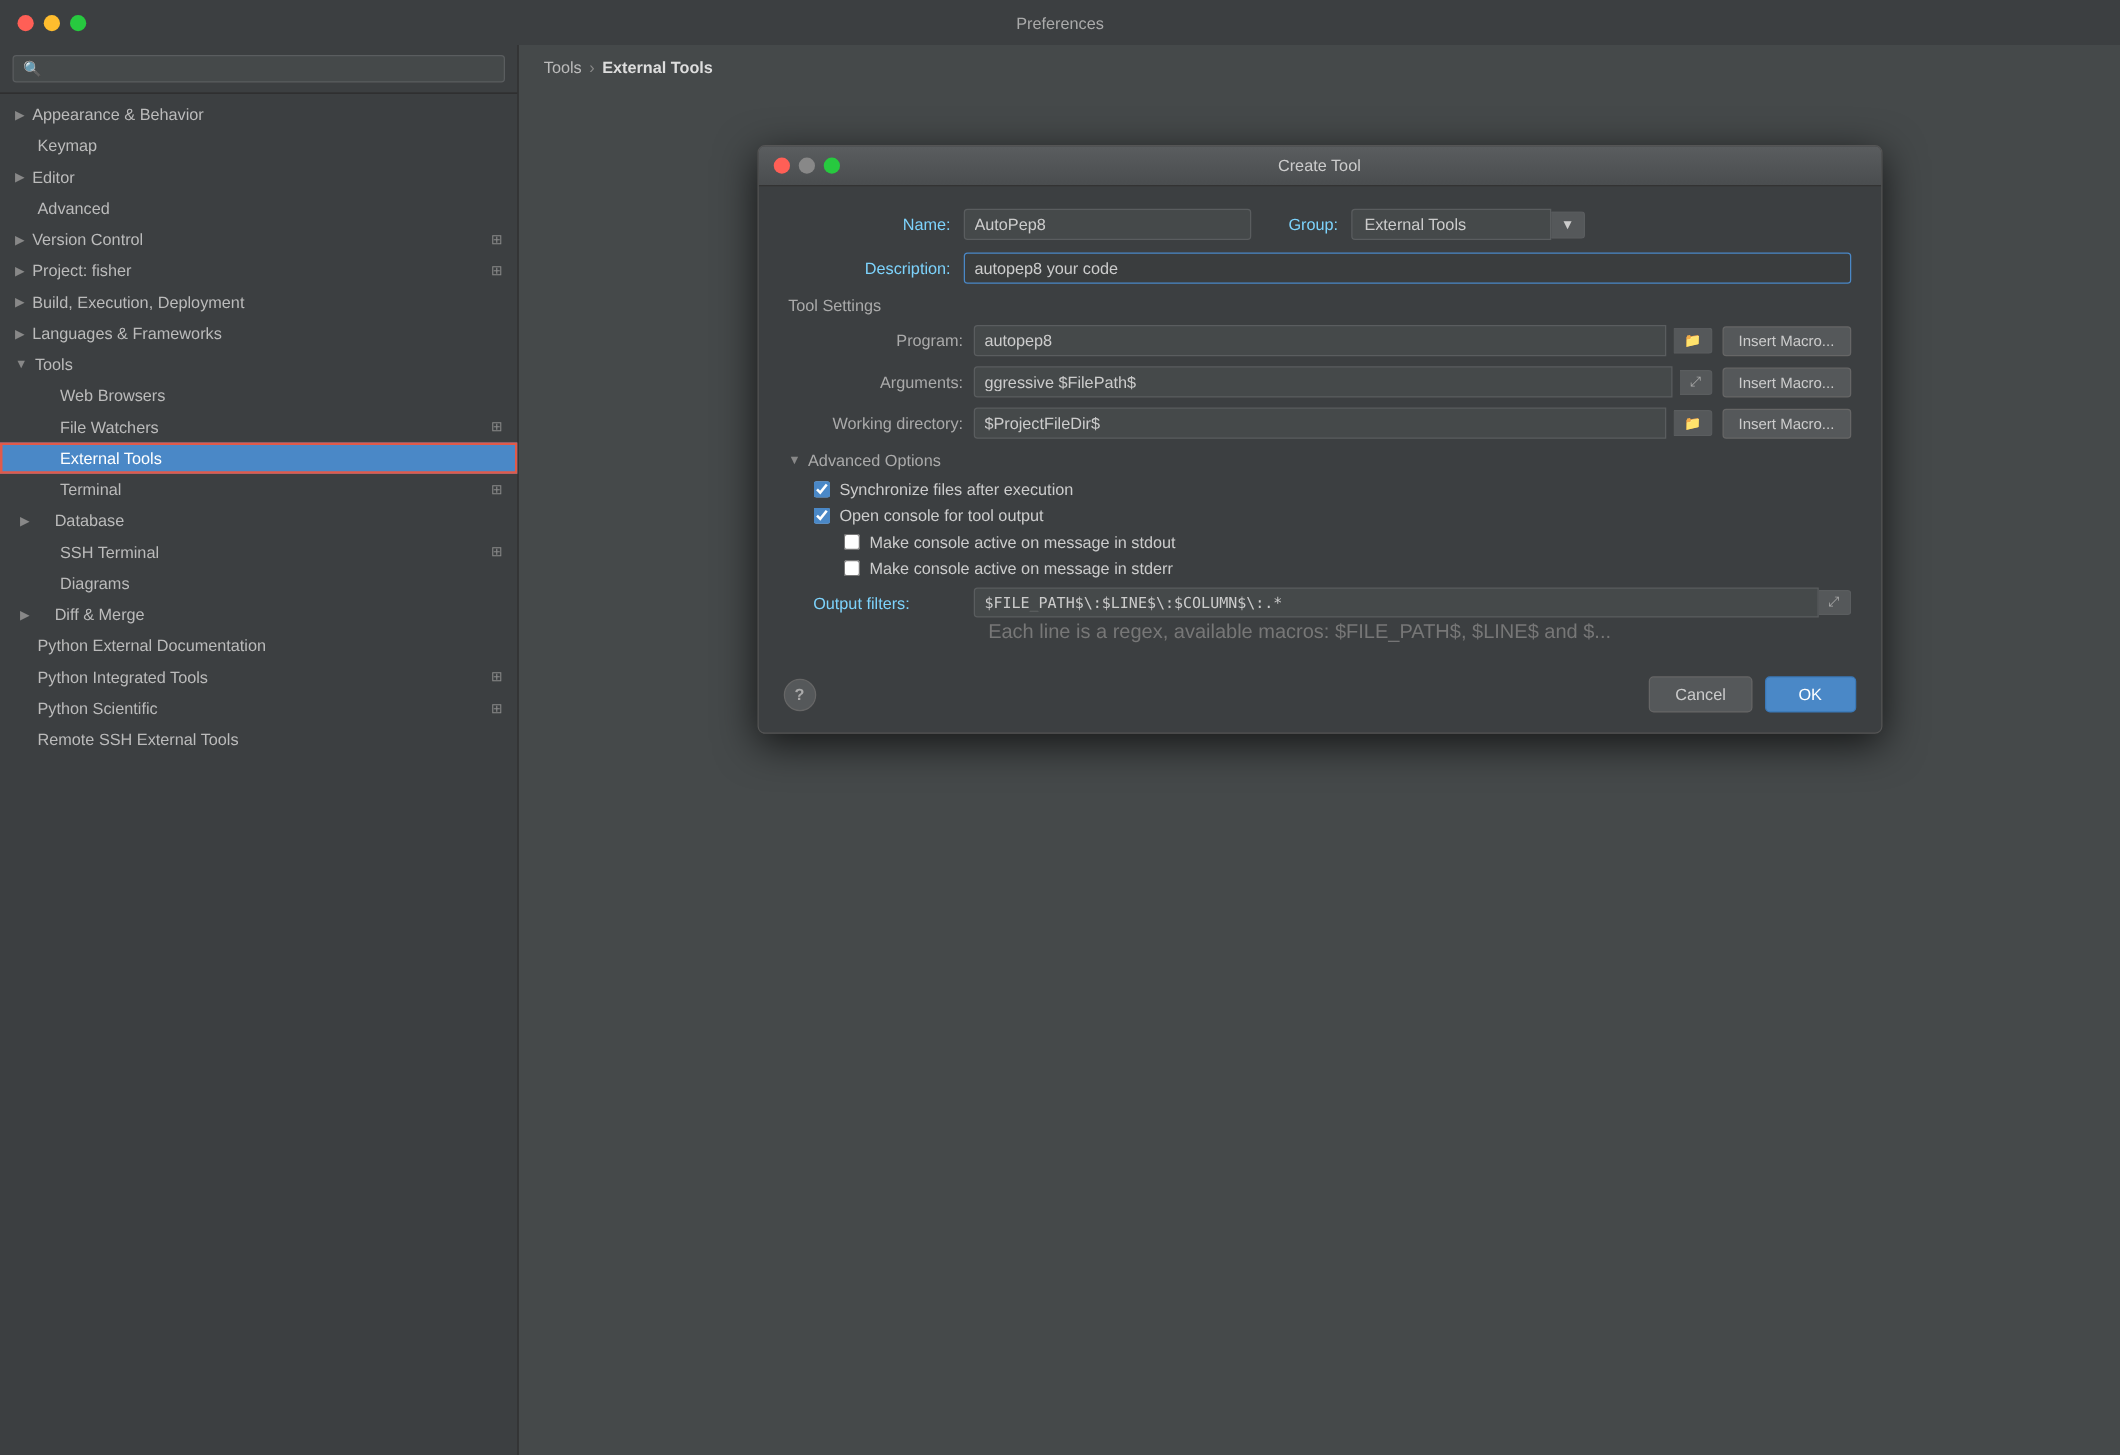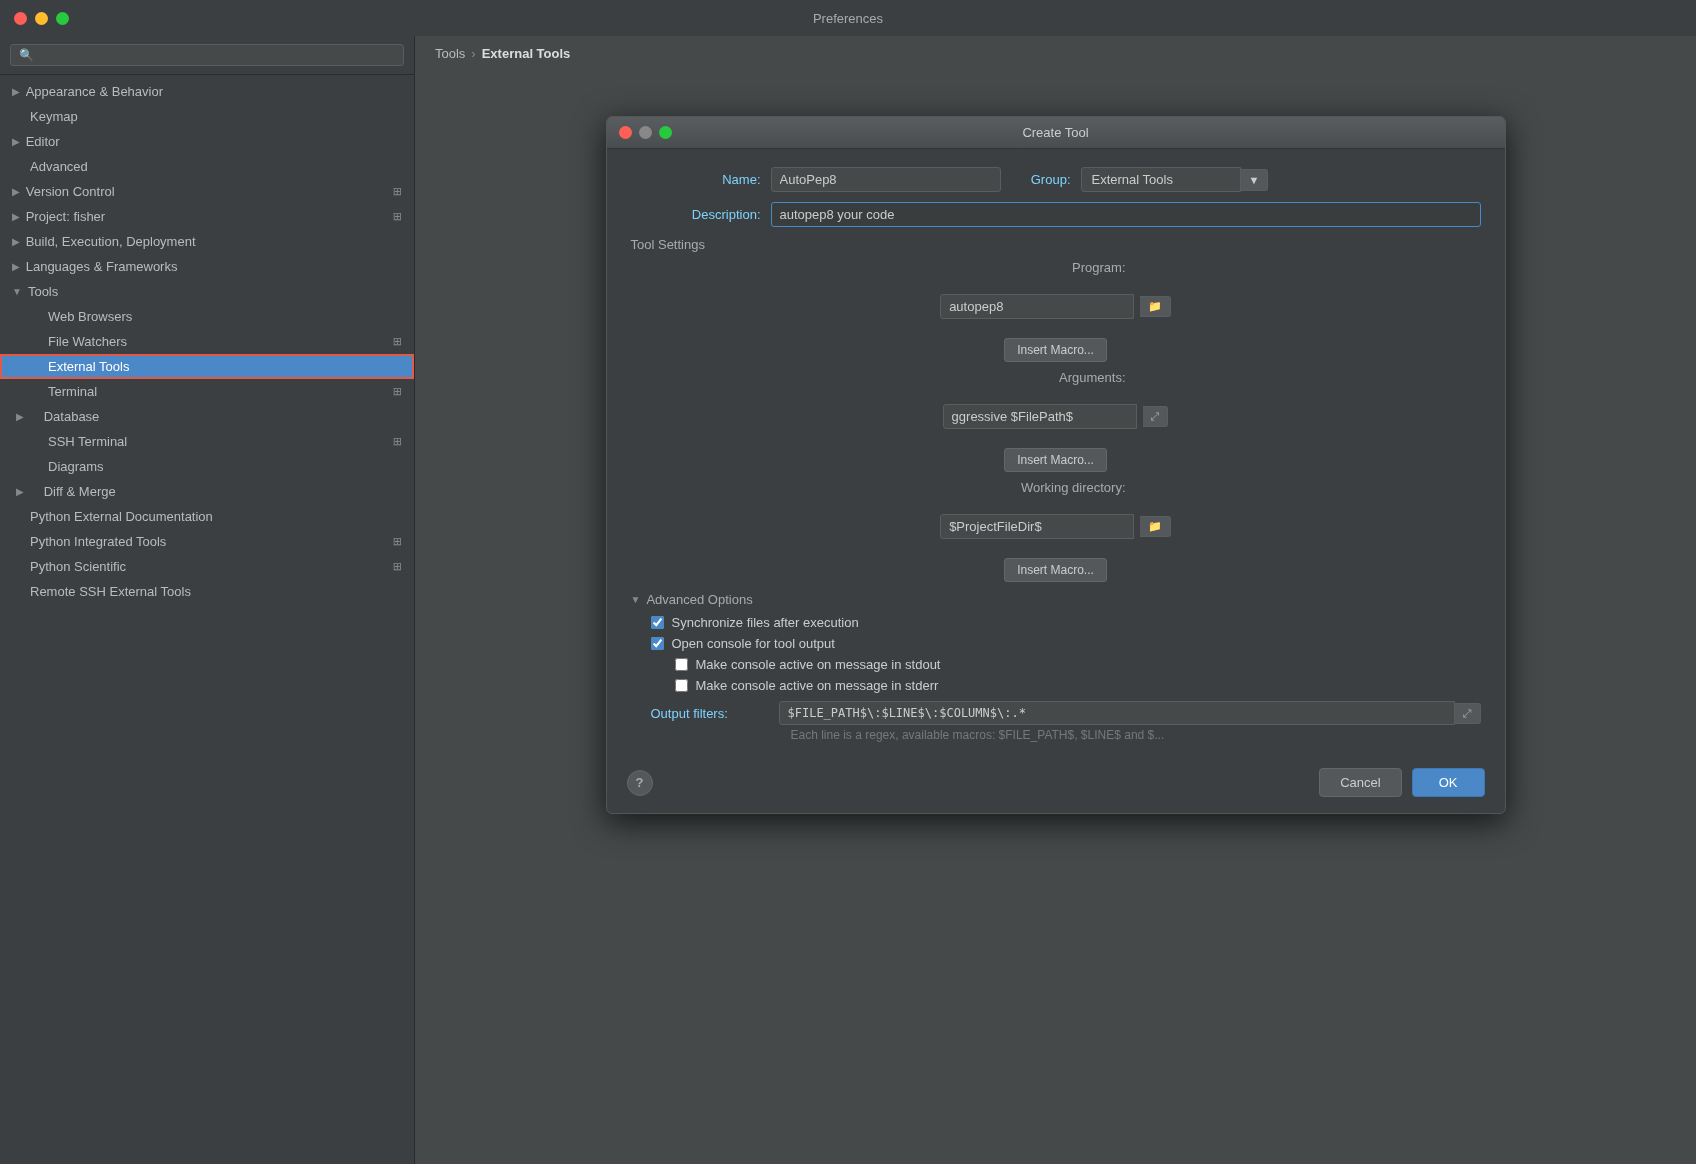--- a/index.html
+++ b/index.html
@@ -246,22 +246,21 @@
       margin-bottom: 8px;
       margin-top: 4px;
     }
     .tool-settings {
       margin-bottom: 8px;
     }
     .ts-row {
       display: flex;
       align-items: center;
       margin-bottom: 8px;
-      gap: 19px;
-      flex-direction: column;
+      gap: 8px;
     }
     .ts-label {
       color: #aaaaaa;
       font-size: 13px;
       min-width: 140px;
       text-align: right;
     }
     .ts-input-wrap {
       display: flex;
       align-items: center;
@@ -372,21 +371,21 @@
       border-left: none;
       border-radius: 0 3px 3px 0;
       padding: 3px 8px;
       color: #aaa;
       cursor: pointer;
       font-size: 11px;
     }
 
     .regex-hint {
       color: #777;
-      font-size: 12px;
+      font-size: 16px;
       padding-left: 160px;
       margin-top: 3px;
     }
 
     .dialog-footer {
       display: flex;
       align-items: center;
       justify-content: space-between;
       padding: 10px 20px 16px;
     }

